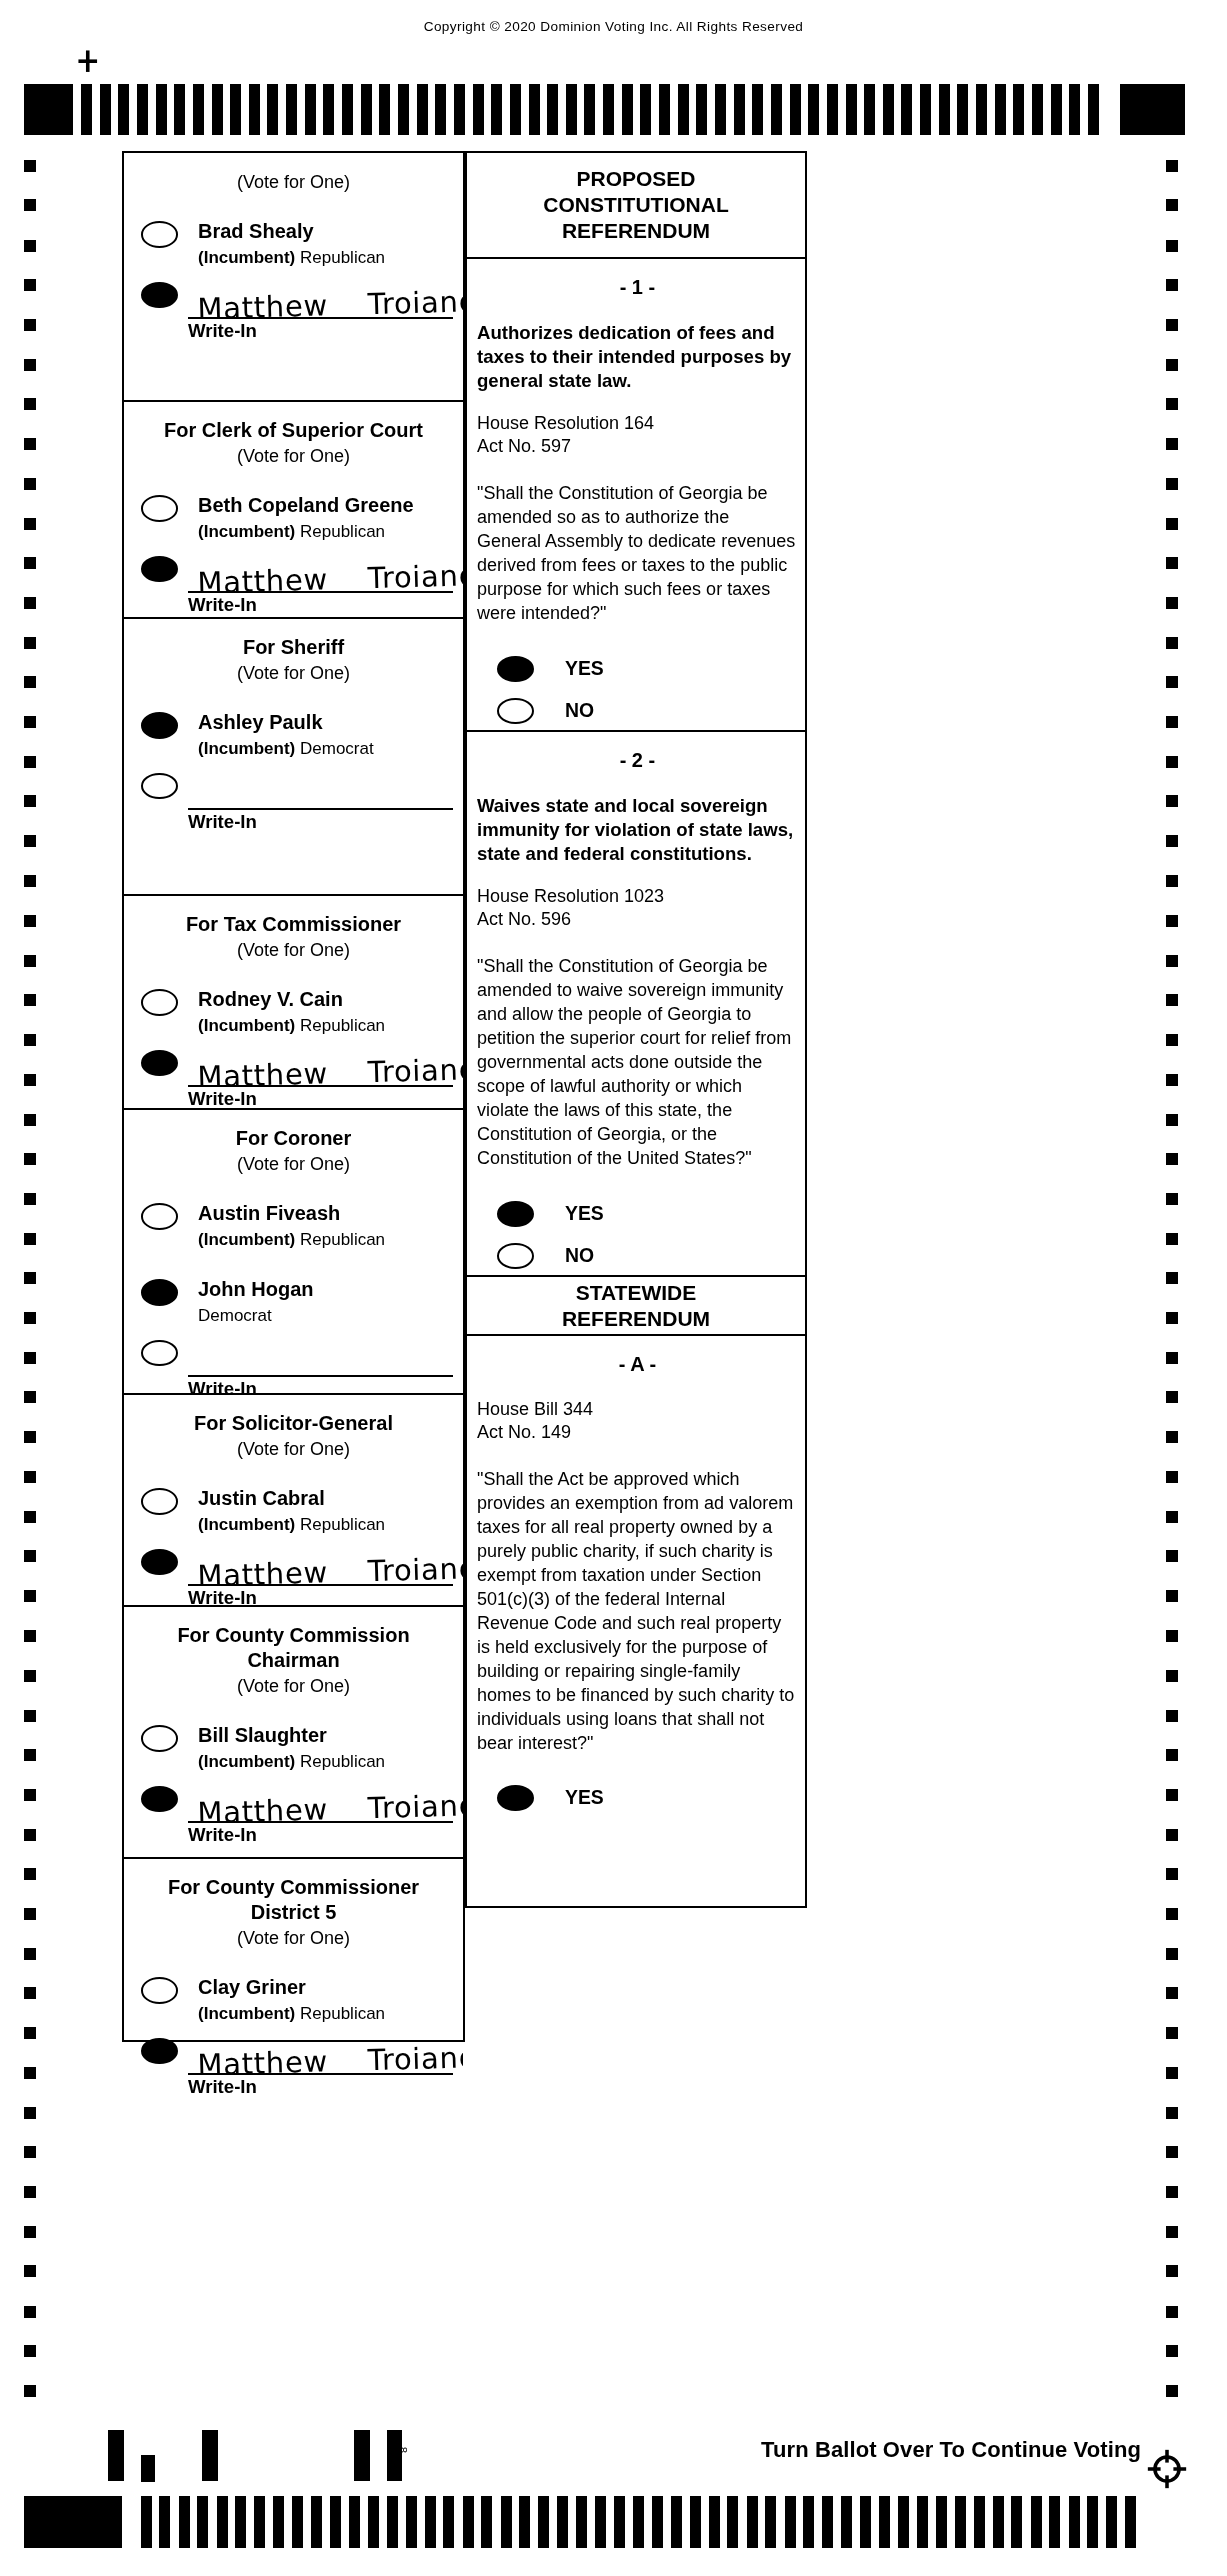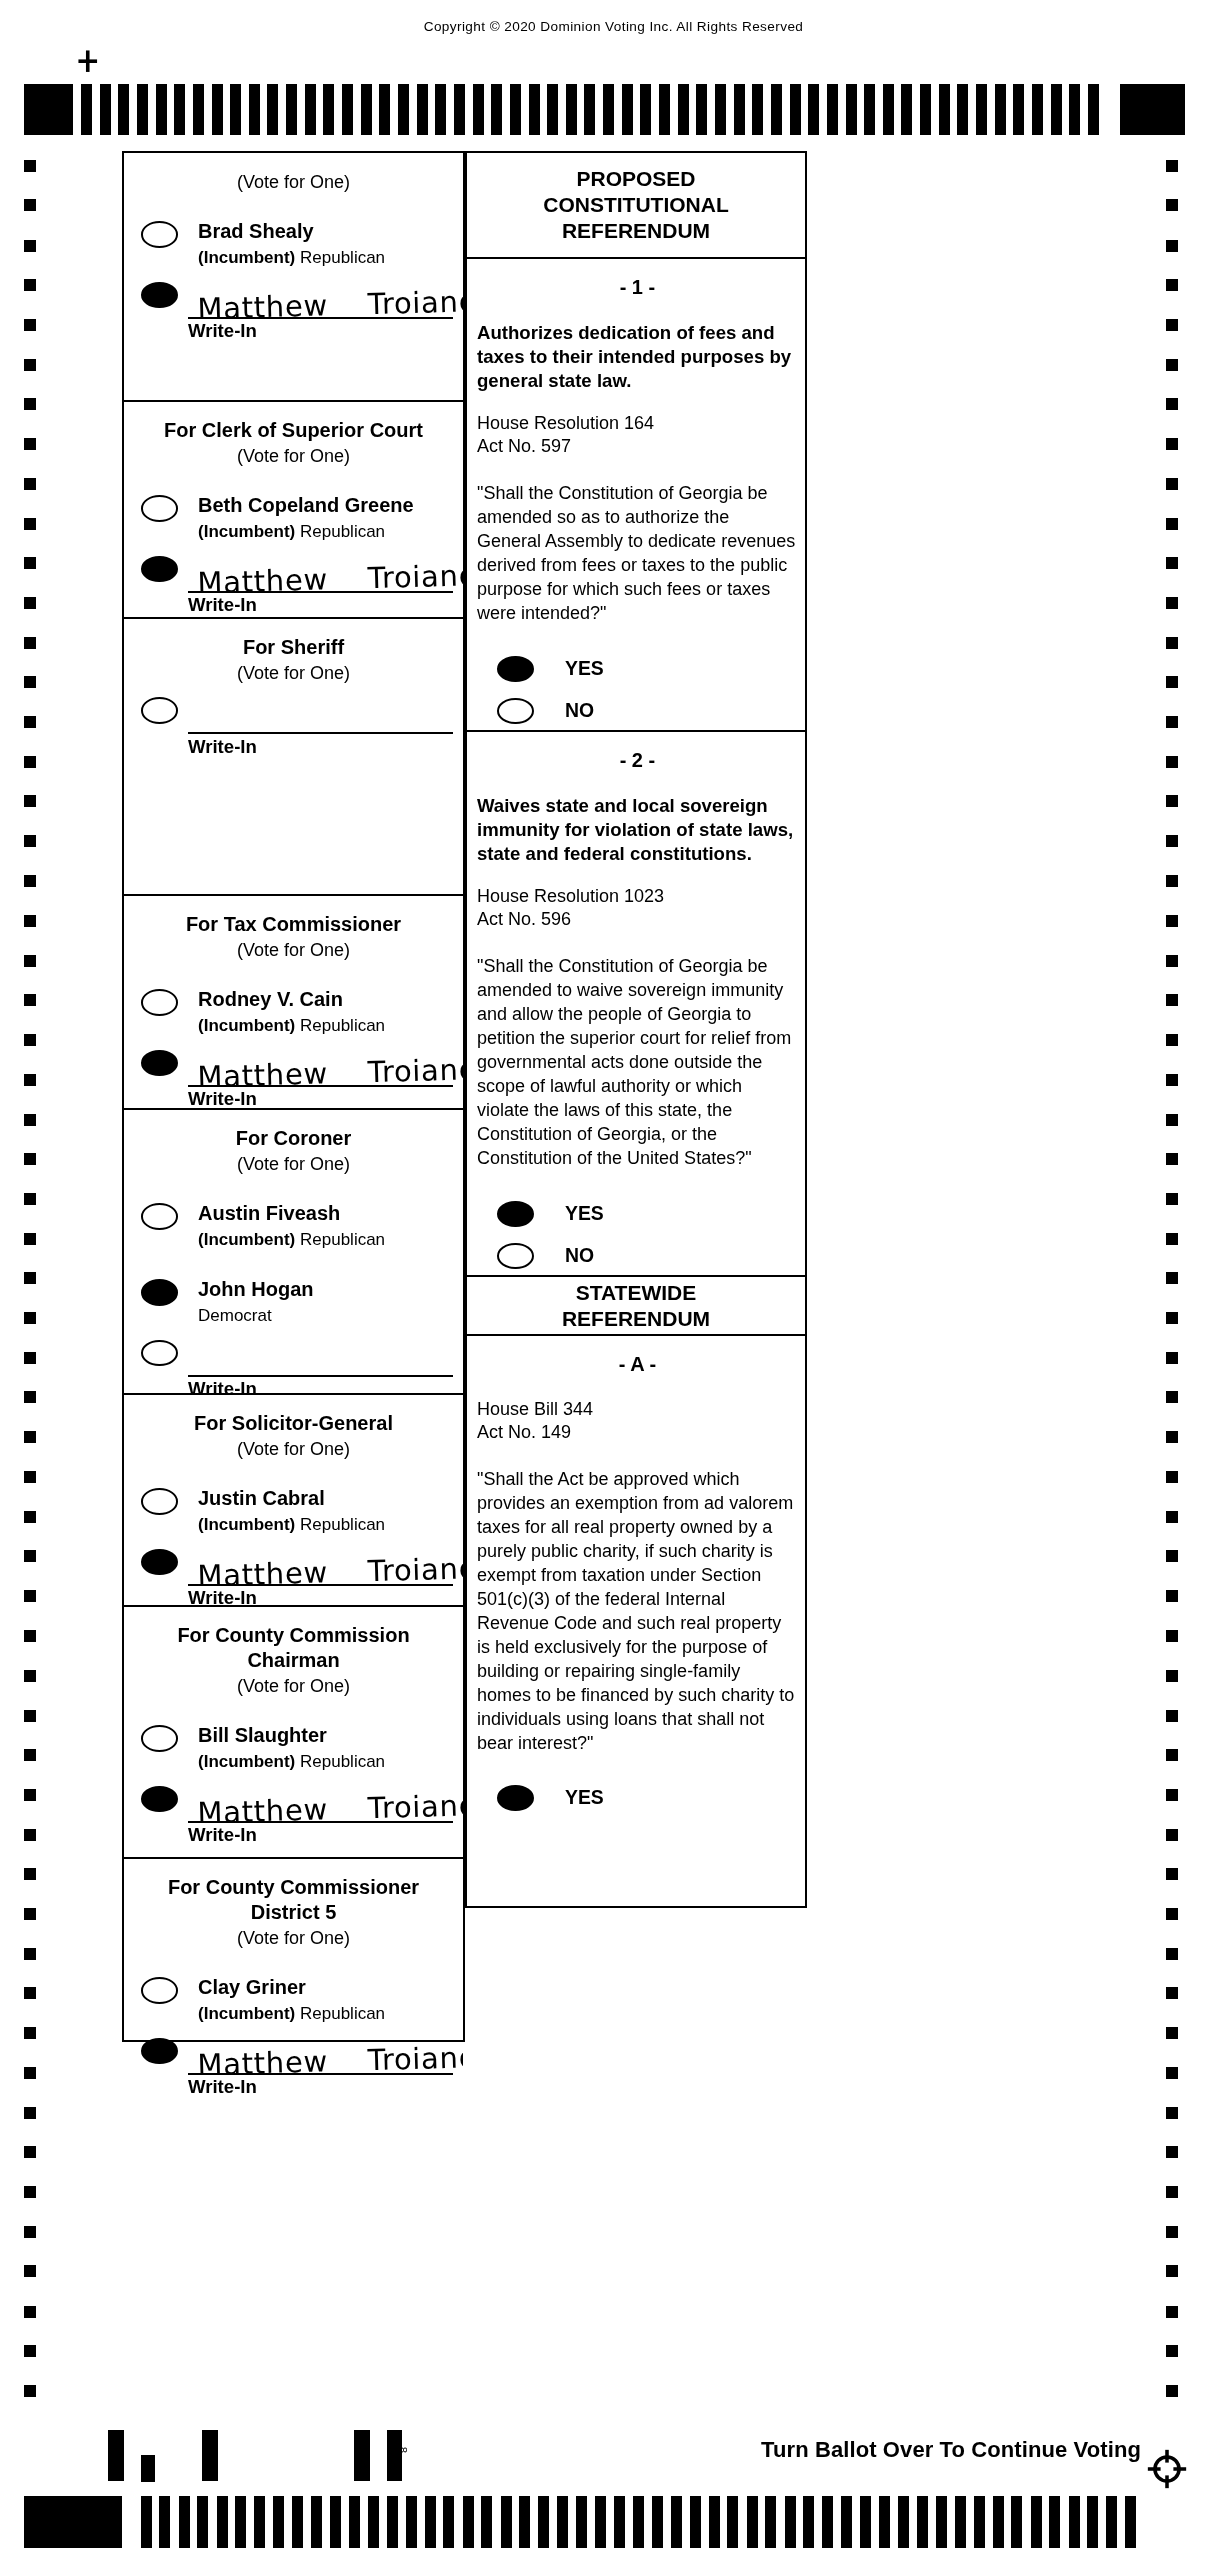--- a/index.html
+++ b/index.html
@@ -307,20 +307,27 @@
           </div>
           <div class="wi-label">Write-In</div>
         </div>
       </div>
     </div>
     <div class="contest" style="height: 277px;">
       <div class="contest-title">
         <div>For Sheriff</div>
       </div>
       <div class="vote-for">(Vote for One)</div>
+      <div class="option">
+        <div class="bubble filled"></div>
+        <div class="opt-text">
+          <div class="cand-name">Ashley Paulk</div>
+          <div class="cand-party"><span class="inc">(Incumbent)</span> <span>Democrat</span></div>
+        </div>
+      </div>
       <div class="option wi-row">
         <div class="bubble"></div>
         <div class="wi-area">
           <div class="wi-space"></div>
           <div class="wi-label">Write-In</div>
         </div>
       </div>
     </div>
     <div class="contest" style="height: 214px;">
       <div class="contest-title">

